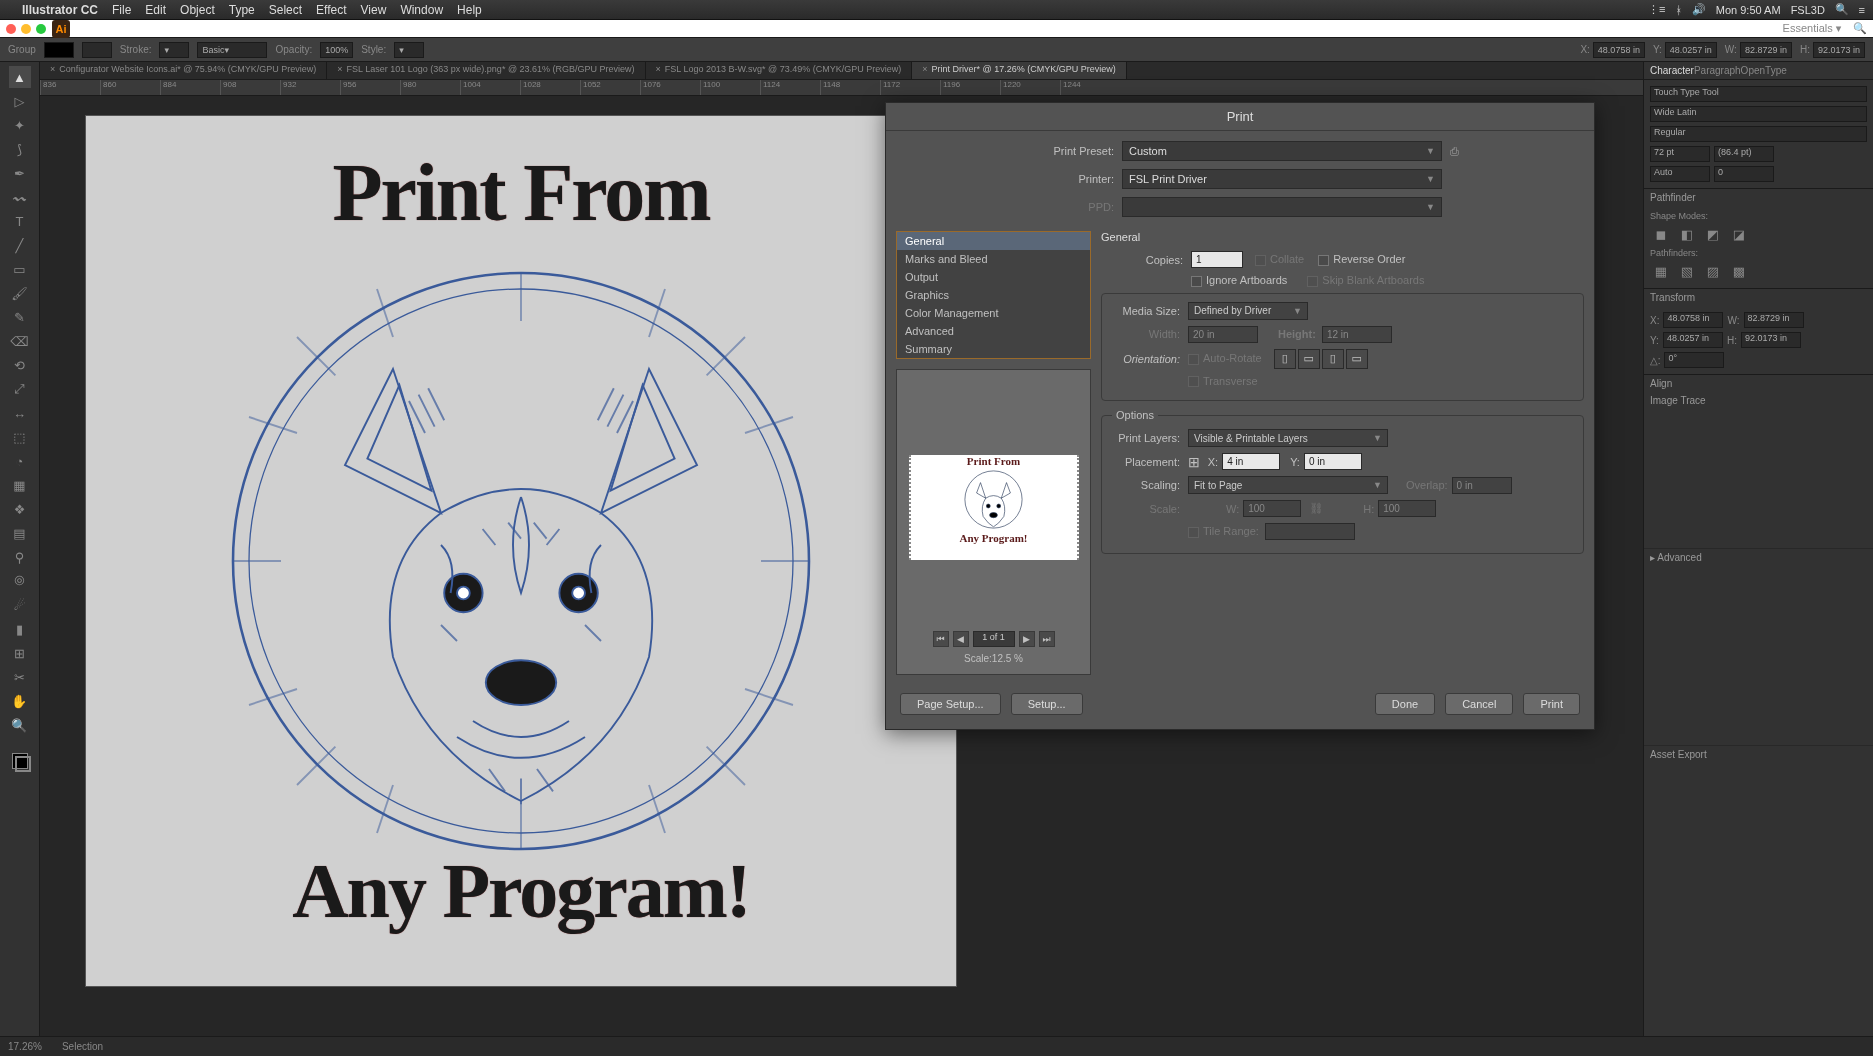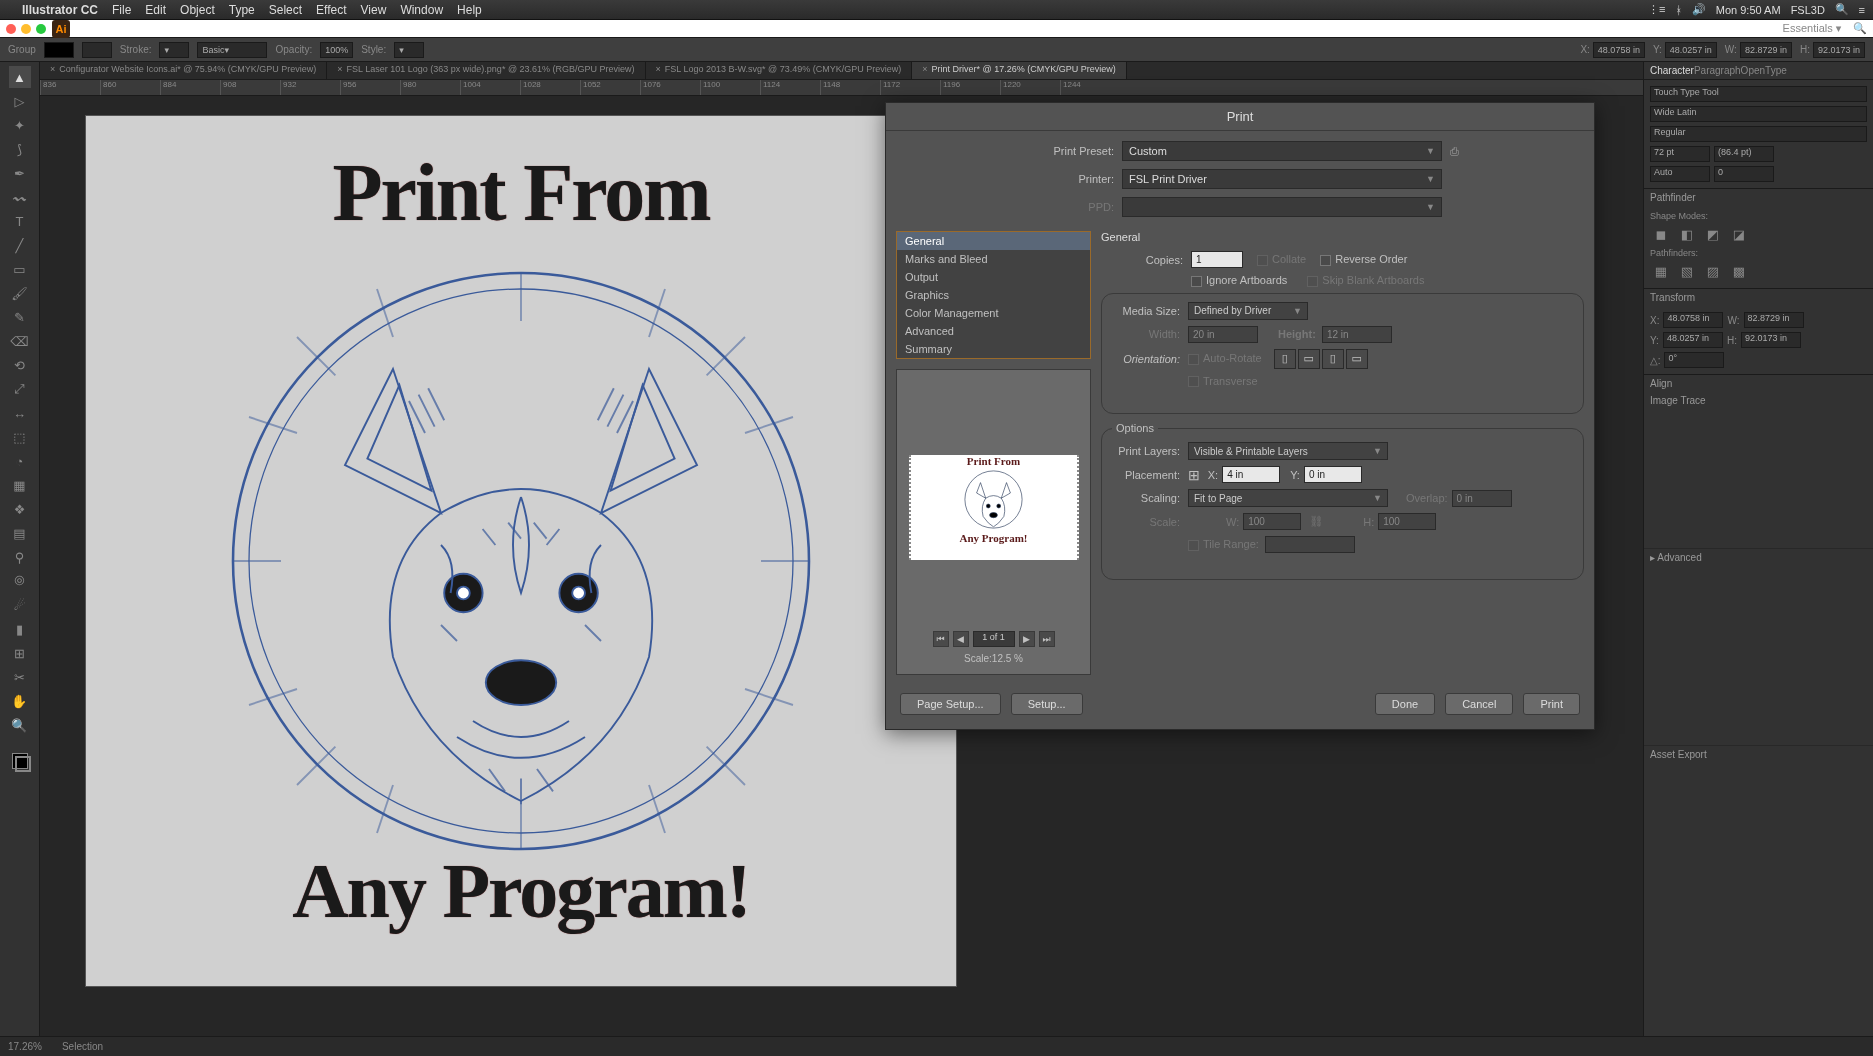--- a/index.html
+++ b/index.html
@@ -92,21 +92,21 @@
 .chk { width: 11px; height: 11px; border: 1px solid #777; background: #4a4a4a; display: inline-block; margin-right: 4px; vertical-align: middle; }
 .radio-dot { width: 11px; height: 11px; border-radius: 50%; border: 1px solid #777; background: #4a4a4a; display: inline-block; margin-right: 4px; vertical-align: middle; }
 .sel-small { background: #424242; border: 1px solid #2a2a2a; height: 18px; padding: 0 5px; display: inline-flex; align-items: center; justify-content: space-between; color: #ccc; font-size: 10px; min-width: 120px; }
 .orient-btns { display: flex; gap: 2px; }
 .orient-btn { width: 22px; height: 20px; background: #4a4a4a; border: 1px solid #2a2a2a; display: flex; align-items: center; justify-content: center; font-size: 11px; }
 
 .dlg-buttons { display: flex; padding: 8px 14px 14px; gap: 10px; }
 .btn { background: #6a6a6a; border: 1px solid #3a3a3a; padding: 4px 16px; color: #ddd; font-size: 11px; cursor: pointer; border-radius: 3px; }
 .btn-group-right { margin-left: auto; display: flex; gap: 10px; }
 
-fieldset { border: 1px solid #3a3a3a; padding: 8px 10px 20px; margin-bottom: 8px; border-radius: 12px; }
+fieldset { border: 1px solid #3a3a3a; padding: 8px 10px 7px; margin-bottom: 8px; border-radius: 4px; }
 legend { padding: 0 4px; font-size: 11px; color: #c0c0c0; }
 </style>
 </head>
 <body>
 
 <div class="mac-menubar">
   <span class="apple"></span>
   <b>Illustrator CC</b>
   <span>File</span>
   <span>Edit</span>
@@ -425,21 +425,21 @@
         </div>
         <div class="pv-scale">Scale:12.5 %</div>
       </div>
     </div>
 
     <div class="dlg-right">
       <div class="section-title">General</div>
       <div class="opt-row">
         <div class="opt-label">Copies:</div>
         <input class="opt-input" value="1" style="">
-        <span style="margin-left:14px;"><span class="chk" style="opacity:0.4;"></span><span style="color:#777;">Collate</span></span>
+        <span style="padding-left:12px;"><span class="chk" style="opacity:0.4;"></span><span style="color:#777;">Collate</span></span>
         <span style="margin-left:14px;"><span class="chk"></span><span>Reverse Order</span></span>
       </div>
       <div class="opt-row">
         <div class="opt-label"></div>
         <span><span class="chk"></span><span>Ignore Artboards</span></span>
         <span style="margin-left:20px;color:#777;"><span class="chk" style="opacity:0.4;"></span><span>Skip Blank Artboards</span></span>
       </div>
 
       <fieldset>
         <div class="opt-row">

